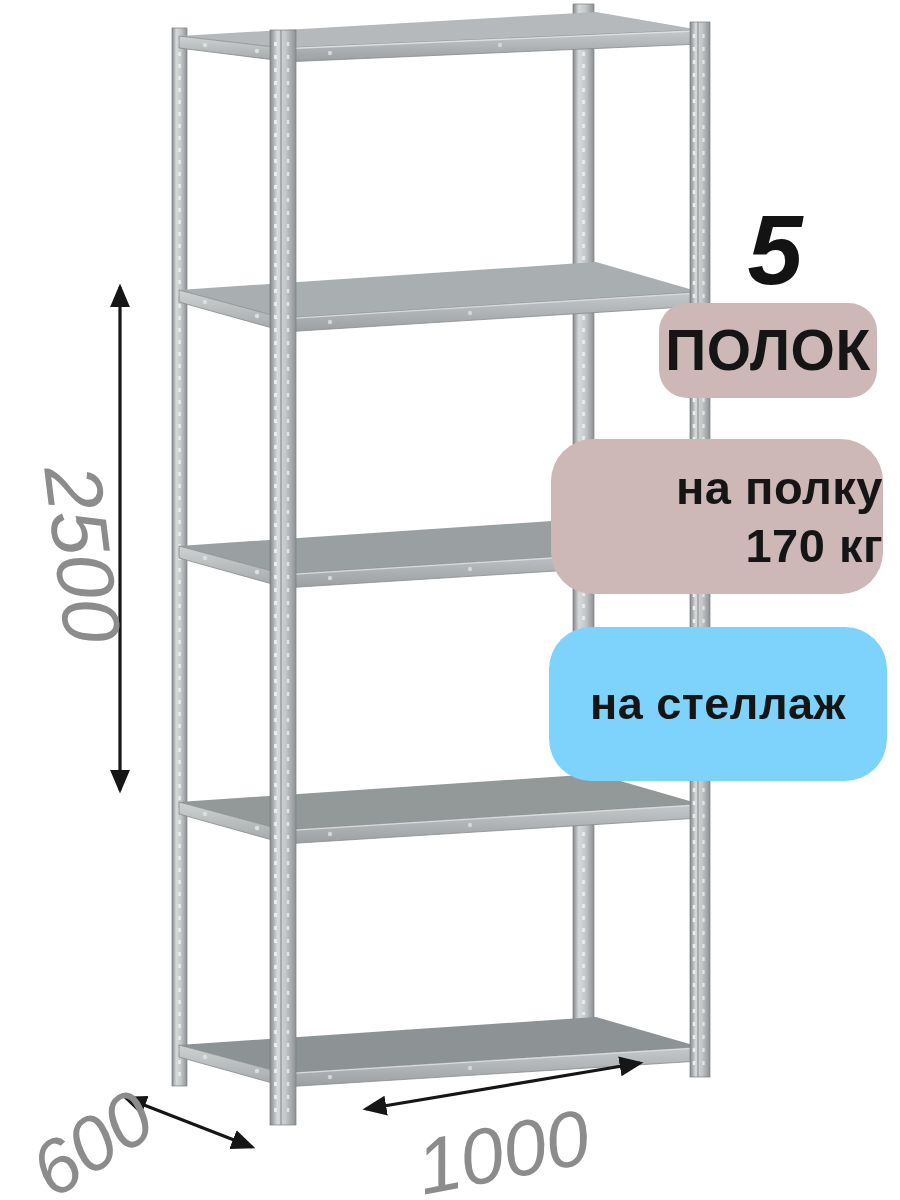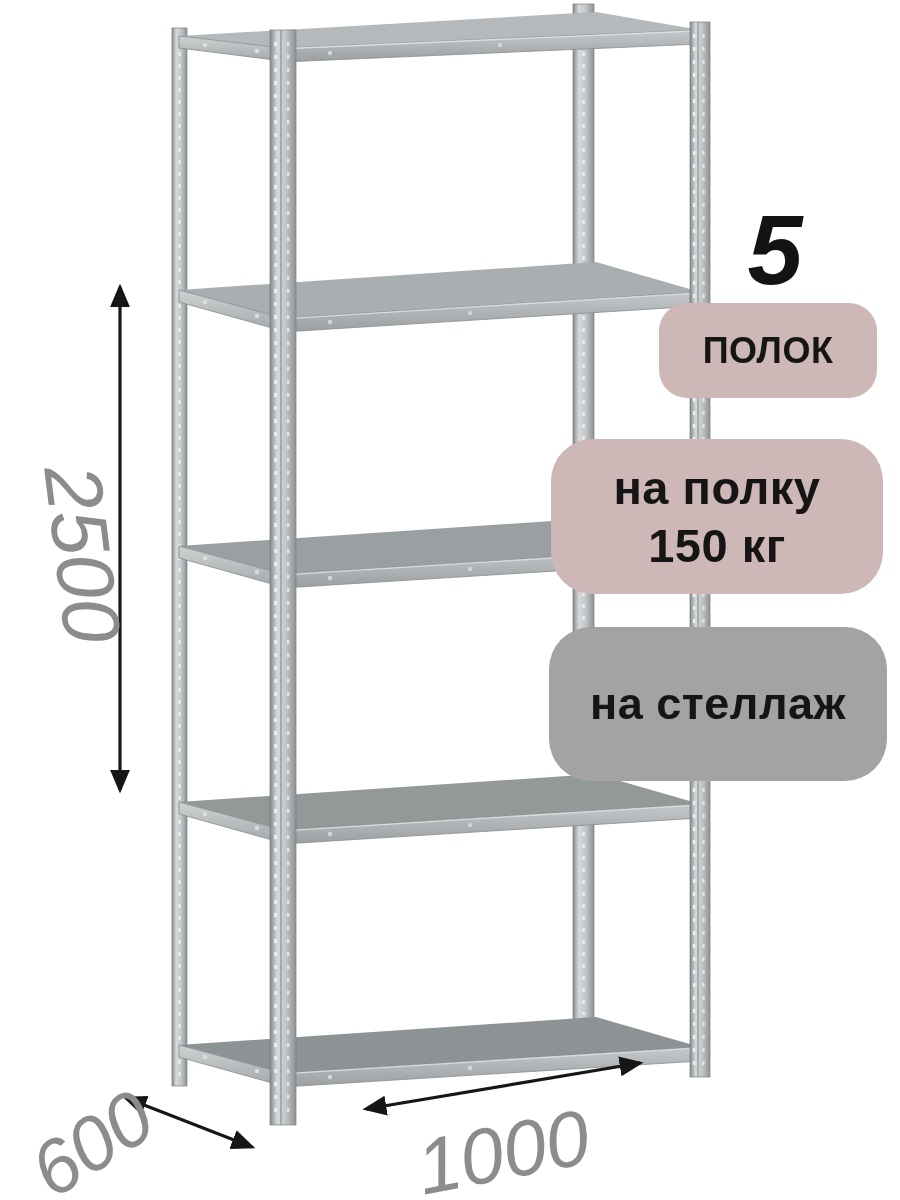--- a/index.html
+++ b/index.html
@@ -19,21 +19,21 @@
     color:#151515;
     display:flex;flex-direction:column;
     align-items:center;justify-content:center;
     text-align:center;
     font-weight:700;
     letter-spacing:0.5px;
     line-height:1.22;
   }
   .badge-shelfcount{
     left:659px;top:303px;width:218px;height:95px;
-    border-radius:28px;font-size:36px;
+    border-radius:28px;font-size:57px;
   }
   .badge-pershelf{
     left:551px;top:439px;width:332px;height:155px;
     border-radius:42px;font-size:47px;
   }
   .badge-perrack{
     left:549px;top:627px;width:338px;height:154px;
     border-radius:42px;font-size:45px;
   }
   .big-five{
@@ -185,22 +185,22 @@
   <div class="dim dim-depth" style="color: rgb(140, 140, 140);">600</div>
 
   <div class="dim dim-width" style="color: rgb(140, 140, 140);">1000</div>
 
   <div class="big-five">5</div>
 
   <div class="badge badge-shelfcount" style="background-color: rgb(205, 183, 183); color: rgb(21, 21, 21);">
     <span>ПОЛОК</span>
   </div>
 
-  <div class="badge badge-pershelf" style="background-color: rgb(205, 183, 183); color: rgb(21, 21, 21);">
+  <div class="badge badge-pershelf" style="background-color: rgb(205, 183, 183); color: rgb(21, 21, 21); align-items: flex-end;">
     <span>на полку</span>
-    <span>150 кг</span>
+    <span>170 кг</span>
   </div>
 
-  <div class="badge badge-perrack" style="background-color: #a3a3a3; color: rgb(21, 21, 21); gap: 48px;">
+  <div class="badge badge-perrack" style="background-color: #7dd3fc; color: rgb(21, 21, 21); gap: 48px;">
     <span>на стеллаж</span>
   </div>
 
 </div>
 
 </body></html>

